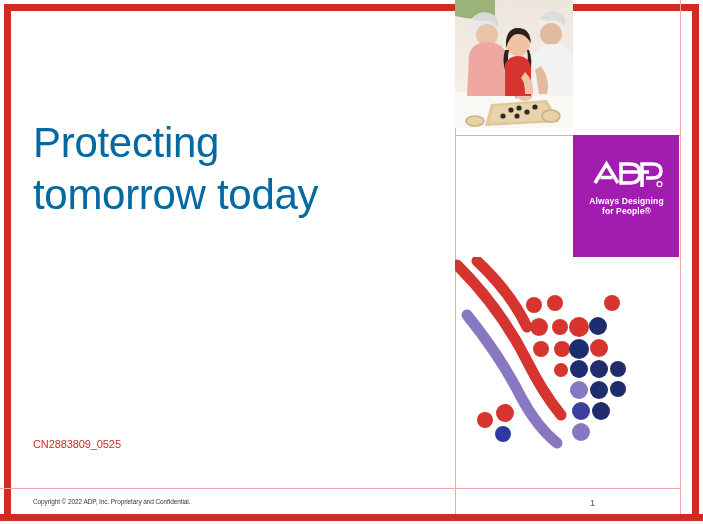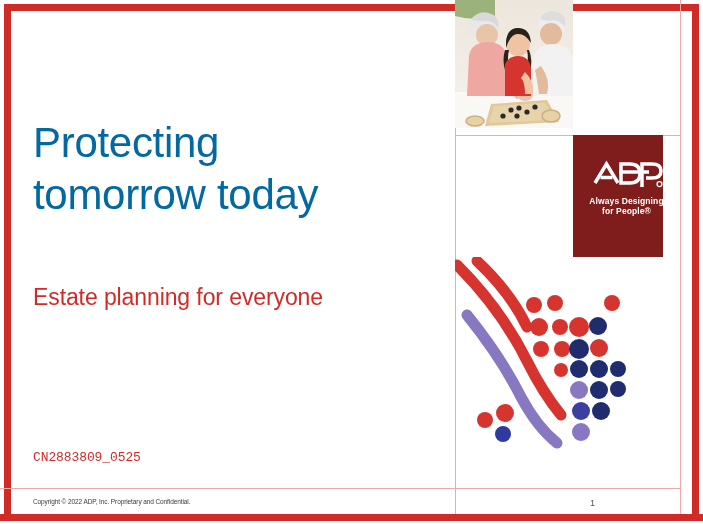--- a/index.html
+++ b/index.html
@@ -51,23 +51,23 @@
     overflow: hidden;
     background: #F0EDE8;
   }
   .photo svg { display: block; }
 
   
   .logo-panel {
     position: absolute;
     left: 573px;
     top: 135px;
-    width: 90px;
+    width: 106px;
     height: 122px;
-    background: #7f1d1d;
+    background: #a21caf;
   }
   .logo-wrap {
     position: absolute;
     left: 0;
     top: 22px;
     width: 107px;
     text-align: center;
   }
   .logo-mark { display: block; margin: 0 auto; }
   .logo-tagline {
@@ -112,24 +112,24 @@
     color: #D02B27;
     font-family: "Liberation Sans", sans-serif;
     font-size: 23px;
     font-weight: normal;
     line-height: 28px;
     letter-spacing: -0.1px;
   }
   .doccode {
     position: absolute;
     left: 33px;
-    top: 450px;
+    top: 438px;
     color: #D02B27;
-    font-family: Liberation Mono, monospace;
-    font-size: 13px;
+    font-family: Liberation Sans, sans-serif;
+    font-size: 11px;
     letter-spacing: -0.1px;
   }
   .copyright {
     position: absolute;
     left: 33px;
     top: 498px;
     color: #3A3A3A;
     font-family: "Liberation Sans", sans-serif;
     font-size: 6.5px;
     letter-spacing: -0.1px;
@@ -251,18 +251,17 @@
         <circle cx="126" cy="175" r="9" fill="#8878C2"></circle>
         <circle cx="50" cy="156" r="9" fill="#D6342E"></circle>
         <circle cx="30" cy="163" r="8" fill="#D6342E"></circle>
         <circle cx="48" cy="177" r="8" fill="#2F3AA0"></circle>
       </g>
     </svg>
   </div>
 
   <div class="title">Protecting
 tomorrow today</div>
-  <div class="subtitle">Estate planning for everyone</div>
   <div class="doccode">CN2883809_0525</div>
   <div class="copyright">Copyright © 2022 ADP, Inc. Proprietary and Confidential.</div>
   <div class="pagenum">1</div>
 
 </div>
 
 </body></html>

